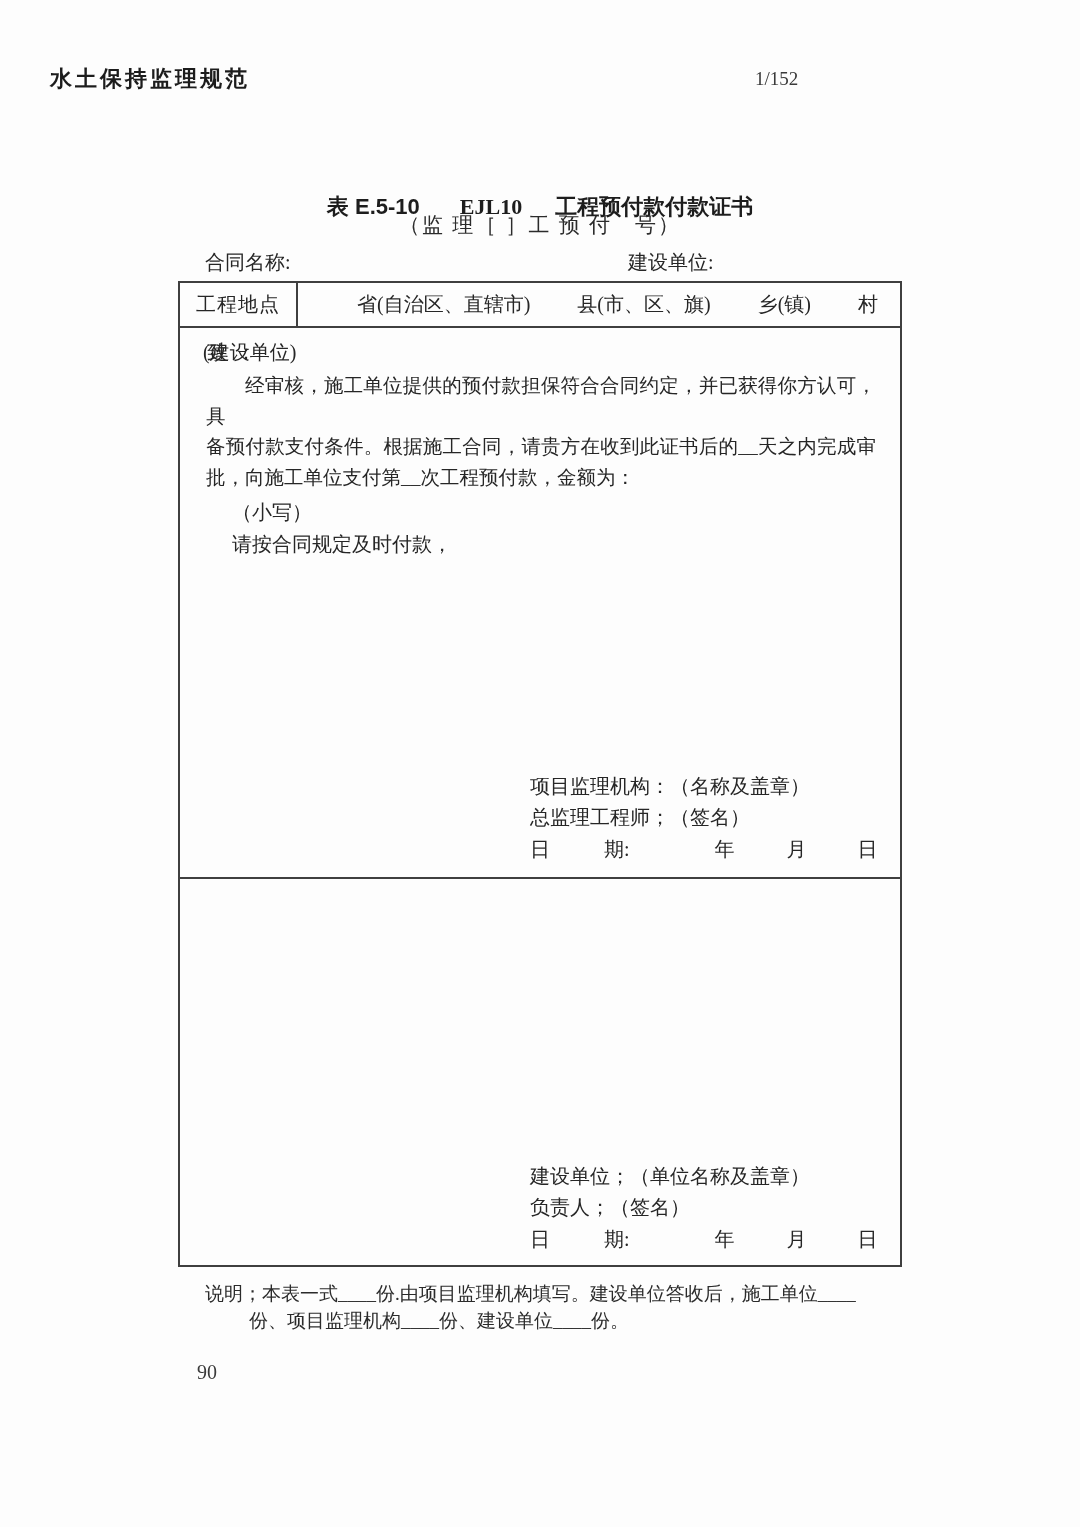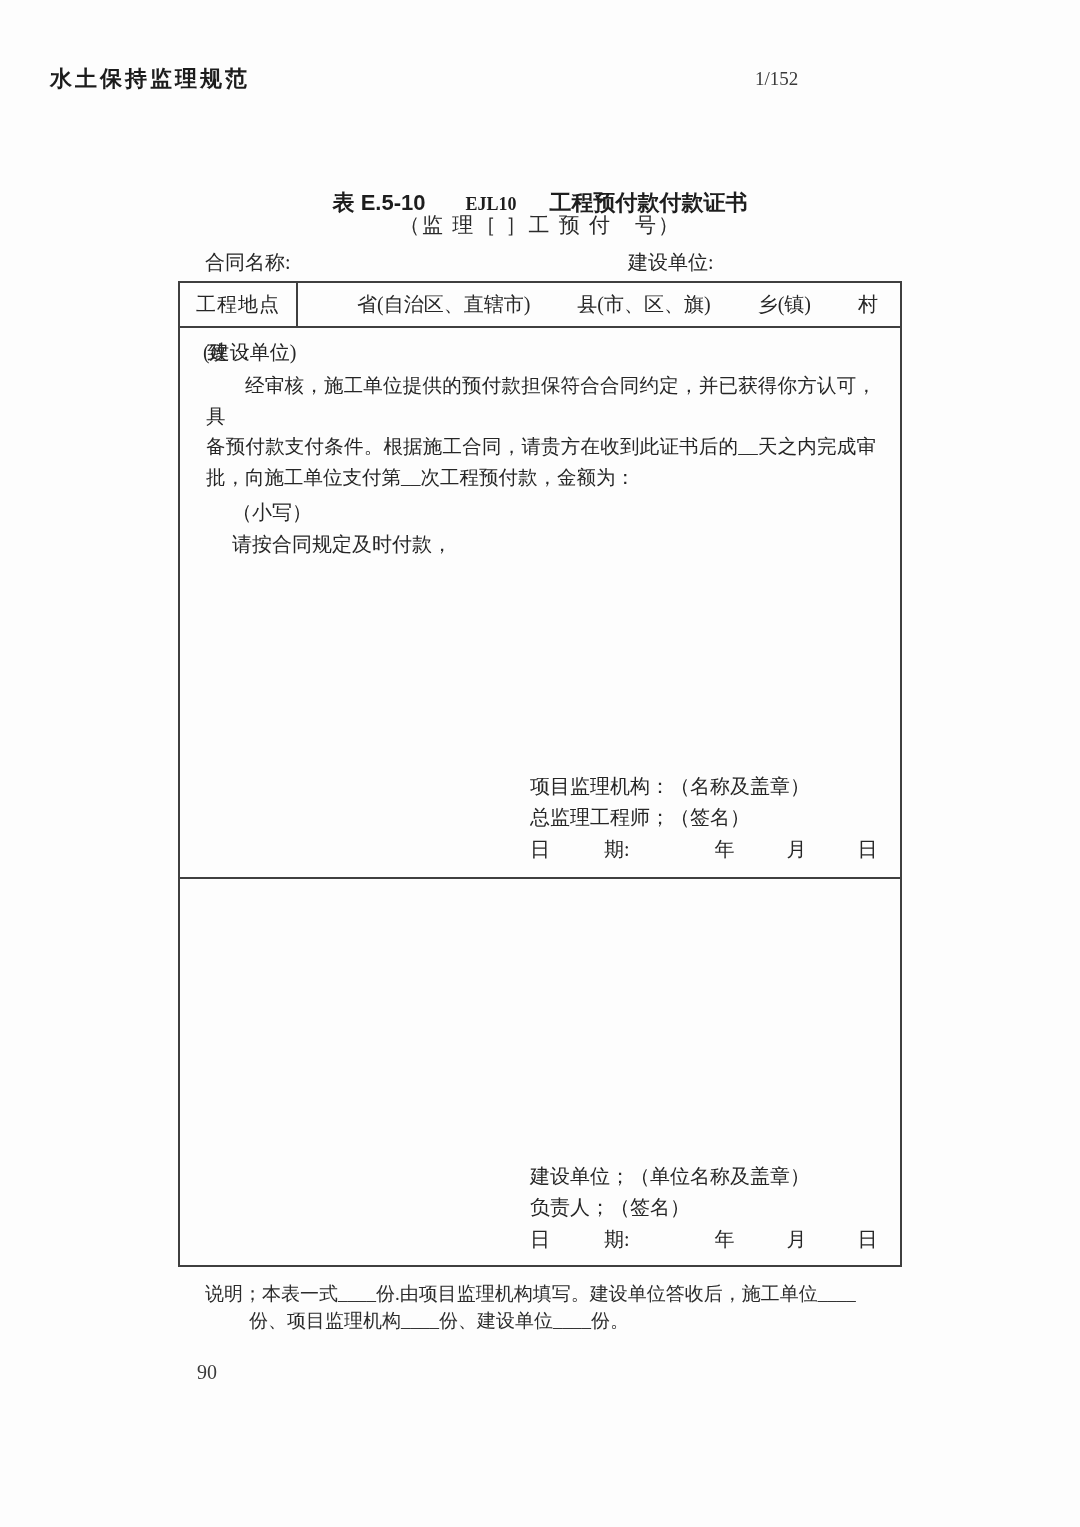--- a/index.html
+++ b/index.html
@@ -21,21 +21,21 @@
     position:absolute;left:755px;top:68px;
     font-size:19px;color:#3a3a3a;
   }
   
   .form-title-row{
     position:absolute;left:0;top:184px;width:100%;
     display:flex;justify-content:center;align-items:baseline;
     font-weight:bold;color:#1d1d1d;
   }
   .t-no,.t-name{font-family:"Liberation Sans", sans-serif;font-size:22px;}
-  .t-code{font-family:"Liberation Serif", serif;font-size:18px;margin:10px 33px 0 40px;}
+  .t-code{font-family:"Liberation Serif", serif;font-size:22px;margin:10px 33px 0 40px;}
   .form-subtitle{
     position:absolute;left:0;top:211px;width:100%;
     text-align:center;font-size:21px;color:#2b2b2b;letter-spacing:2px;
   }
   
   .contract-name{position:absolute;left:205px;top:249px;font-size:20px;}
   .contract-no{position:absolute;left:628px;top:249px;font-size:20px;}
   
   .form-table{
     position:absolute;left:178px;top:281px;

